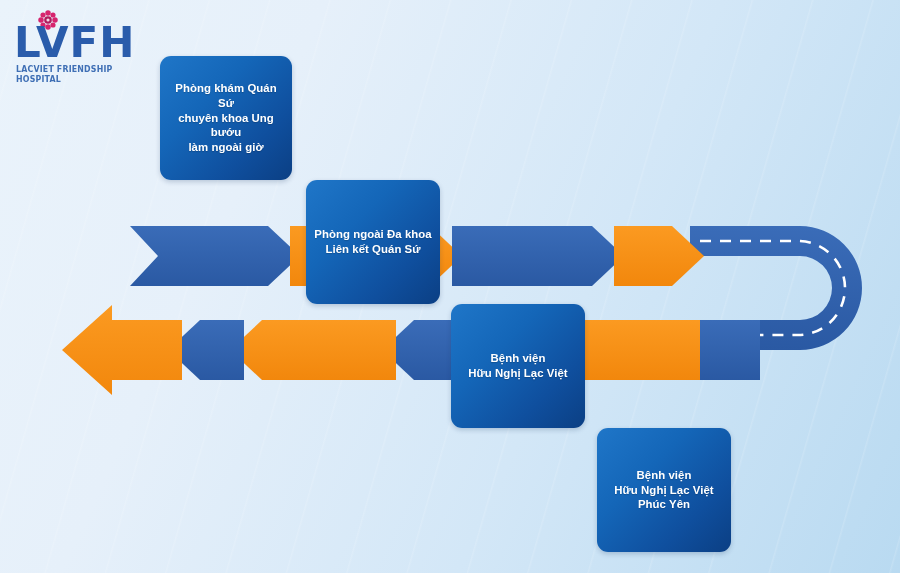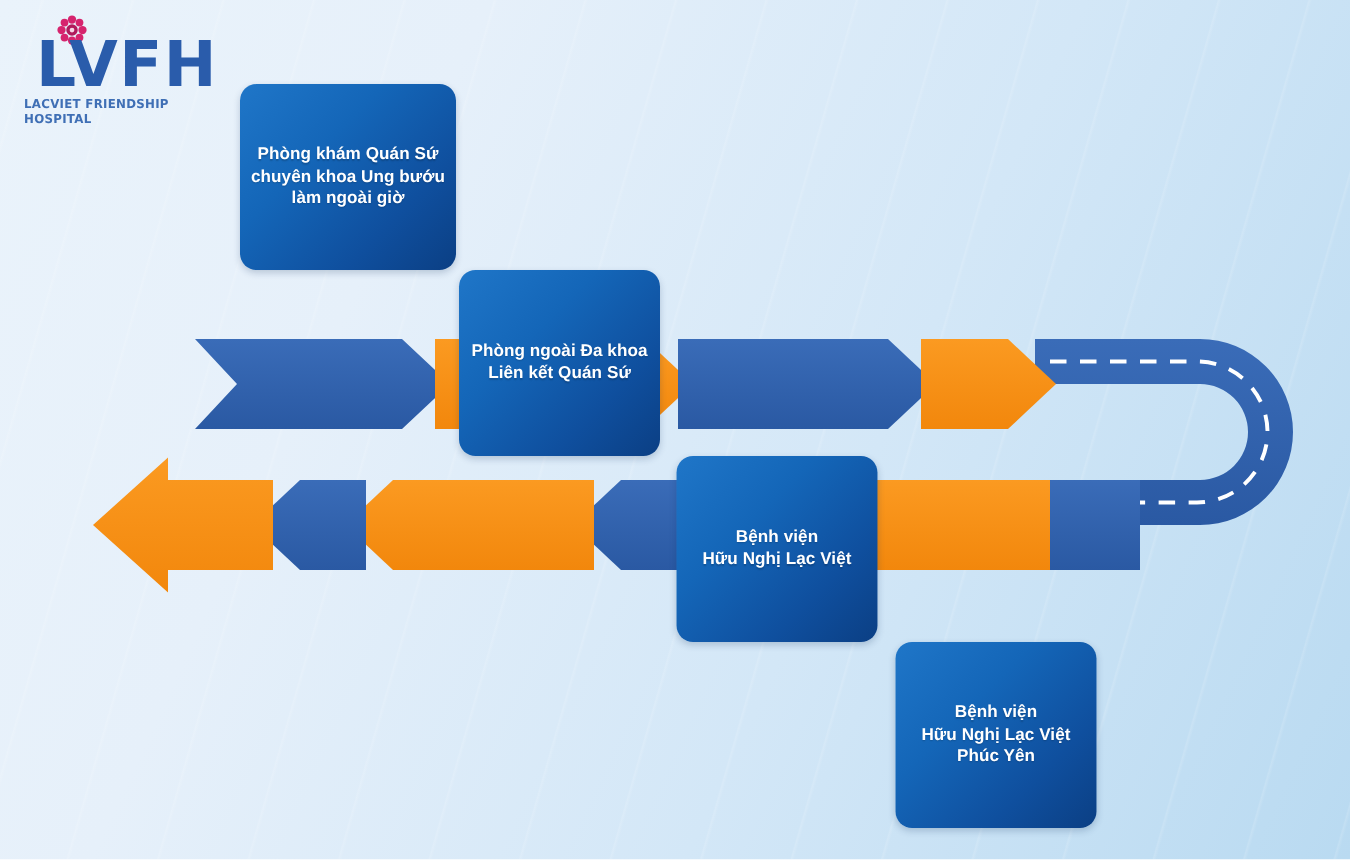--- a/index.html
+++ b/index.html
@@ -27,21 +27,21 @@
       rgba(255,255,255,0.00) 58px);
     pointer-events: none;
     z-index: 0;
   }
   #stage > * { position: relative; z-index: 1; }
 
   
   #logo { position: absolute; left: 8px; top: 6px; width: 150px; height: 70px; }
   #logo .flower { position: absolute; left: 30px; top: 4px; width: 20px; height: 20px; }
   #logo .wordmark {
-    position: absolute; left: 16px; top: 16px;
+    position: absolute; left: 6px; top: 16px;
     font-size: 42px; font-weight: 700; letter-spacing: 1px;
     color: #2a5cab; line-height: 1;
     font-family: "DejaVu Sans", sans-serif;
   }
   #logo .tagline {
     position: absolute; left: 8px; top: 58px;
     font-size: 8.2px; font-weight: 700; letter-spacing: 0.2px;
     color: #3f6fb5;
     font-family: "DejaVu Sans", sans-serif;
     transform: scaleX(0.96); transform-origin: left center;
@@ -125,21 +125,21 @@
 
     <path d="M 548 320 L 548 380 L 414 380 L 382 350 L 414 320 Z" fill="url(#gBlue)"></path>
 
     <path d="M 396 320 L 396 380 L 262 380 L 230 350 L 262 320 Z" fill="url(#gOrange)"></path>
 
     <path d="M 244 320 L 244 380 L 200 380 L 168 350 L 200 320 Z" fill="url(#gBlue)"></path>
 
     <path d="M 182 320 L 182 380 L 112 380 L 112 395 L 62 350 L 112 305 L 112 320 Z" fill="url(#gOrange)"></path>
   </svg>
 
-  <div class="card top" style="left:160px; top:56px; width:144px;">
+  <div class="card top" style="left:160px; top:56px; width:132px;">
     <span class="txt">Phòng khám Quán Sứ
 chuyên khoa Ung bướu
 làm ngoài giờ</span>
   </div>
   <div class="card top" style="left:306px; top:56px; width:134px;">
     <span class="txt">Phòng ngoài Đa khoa
 Liên kết Quán Sứ</span>
   </div>
   <div class="card top" style="left:451px; top:56px; width:134px;">
     <span class="txt">Bệnh viện

